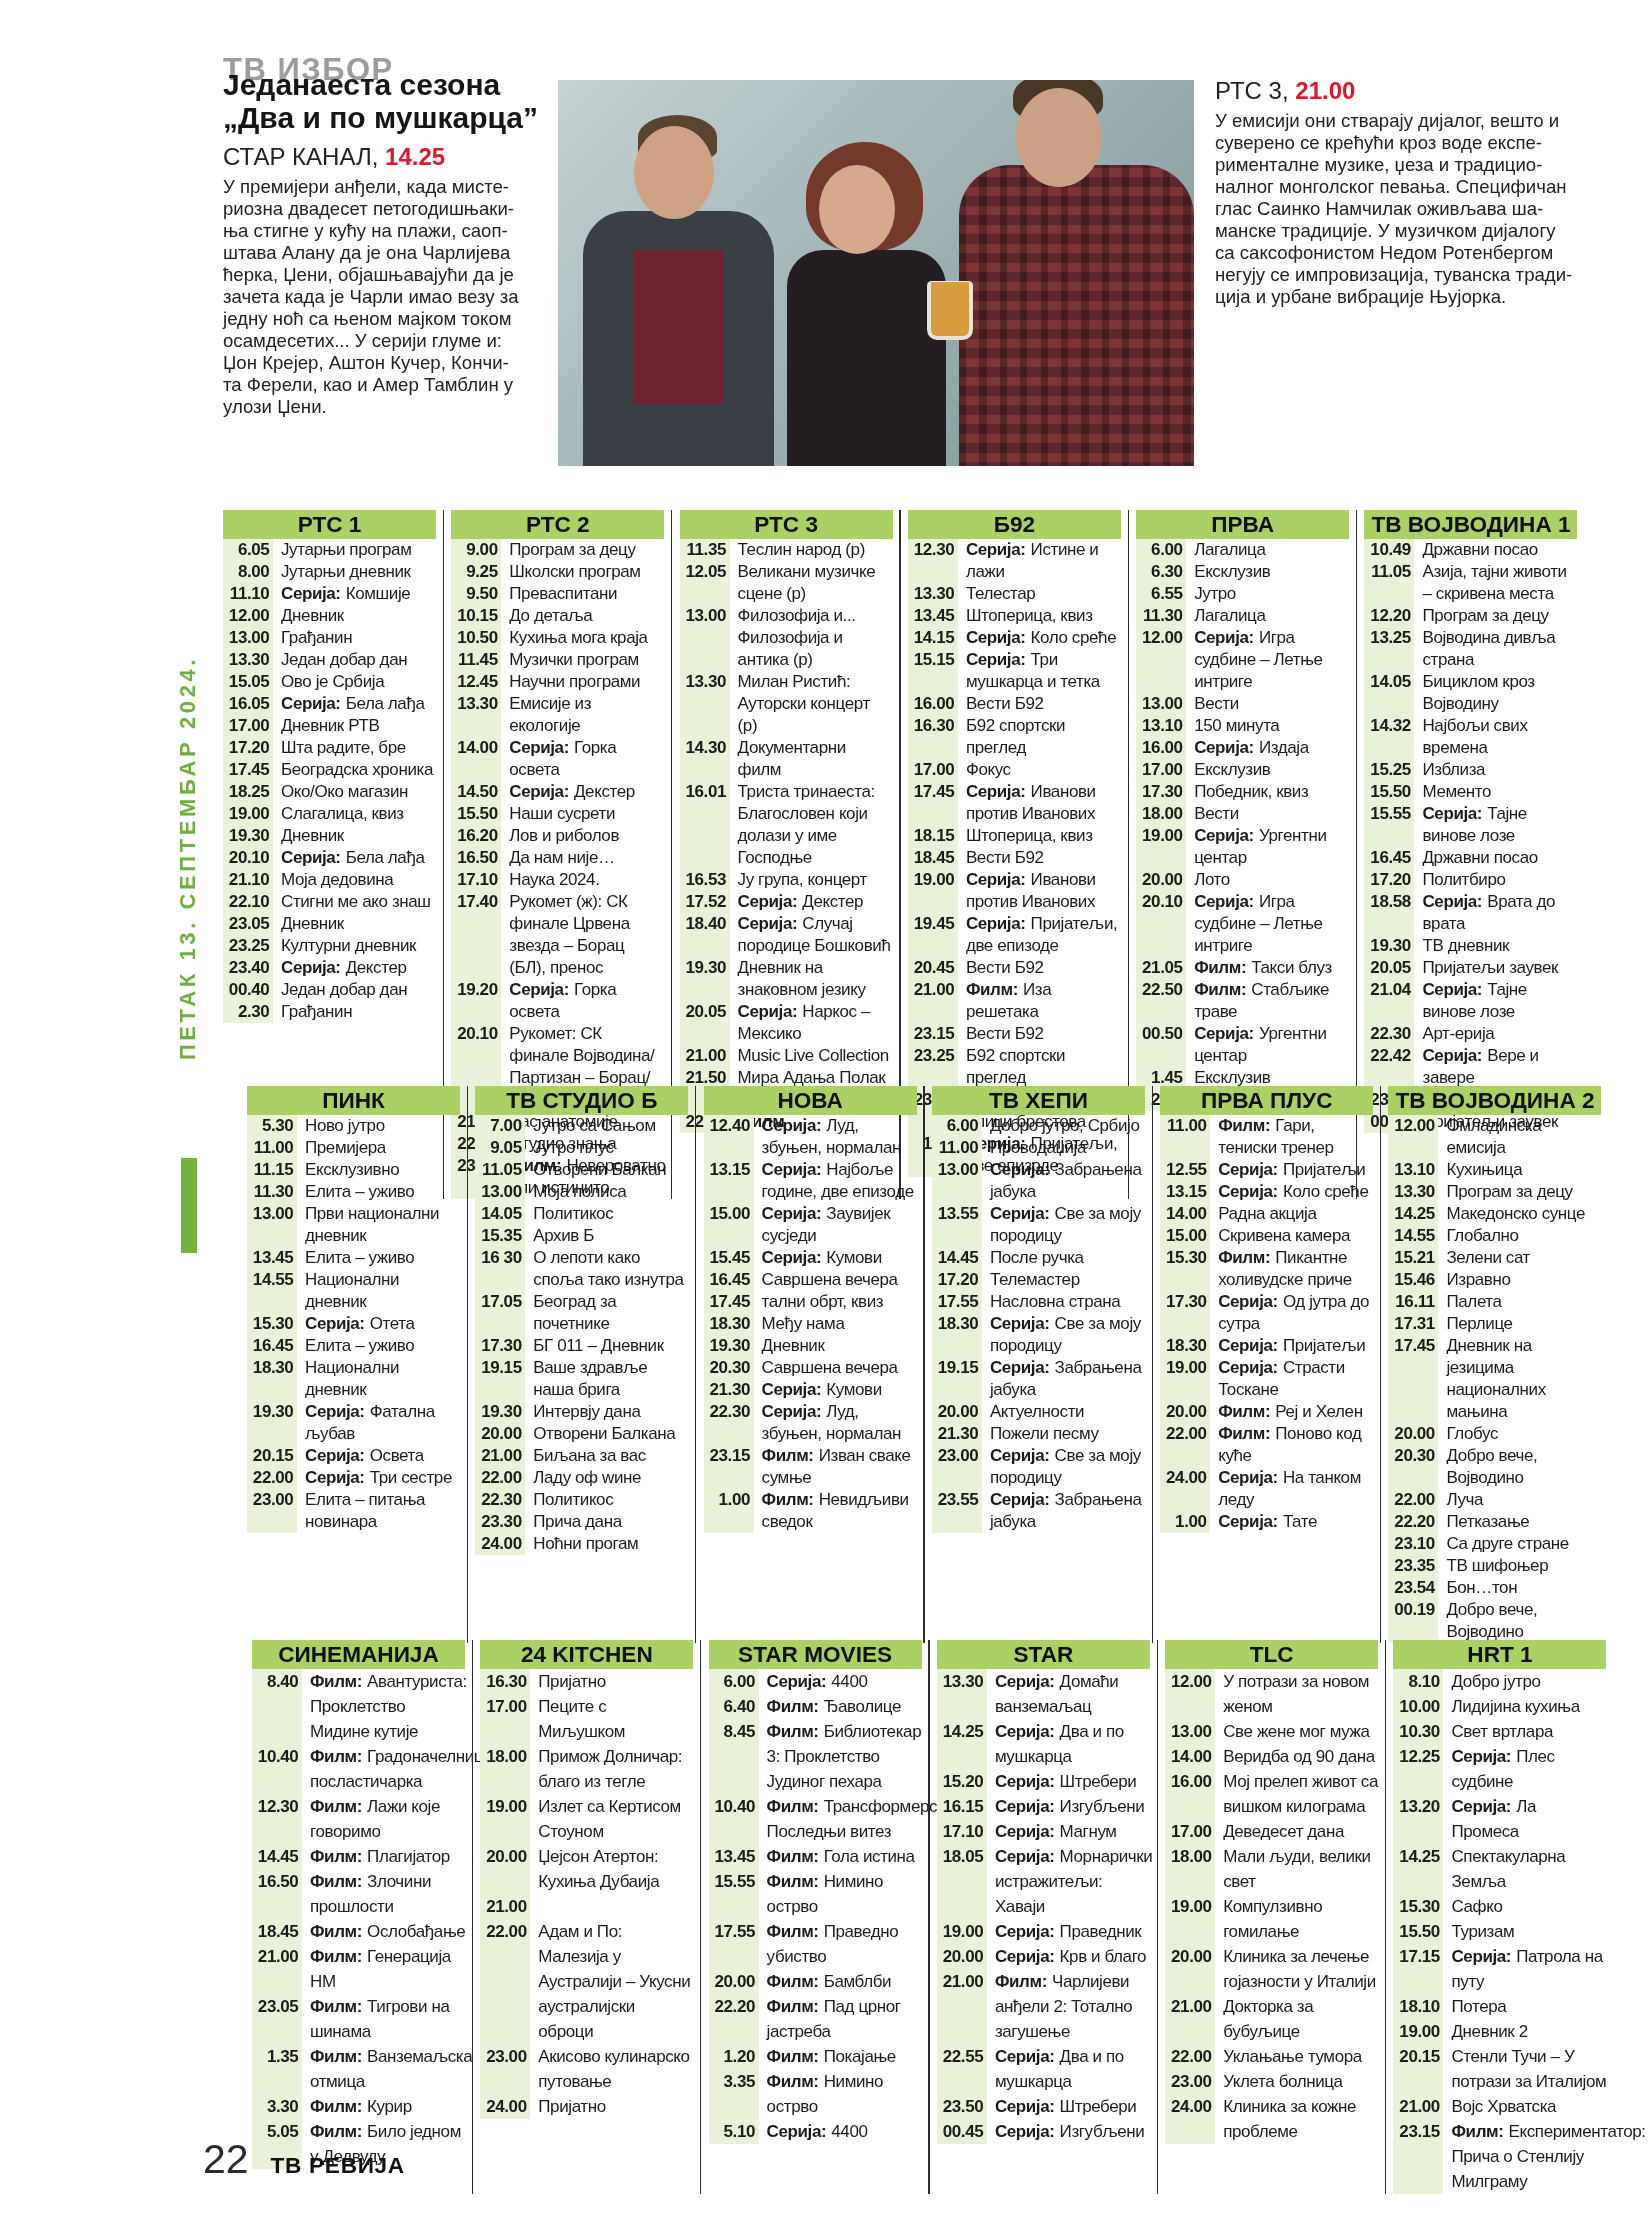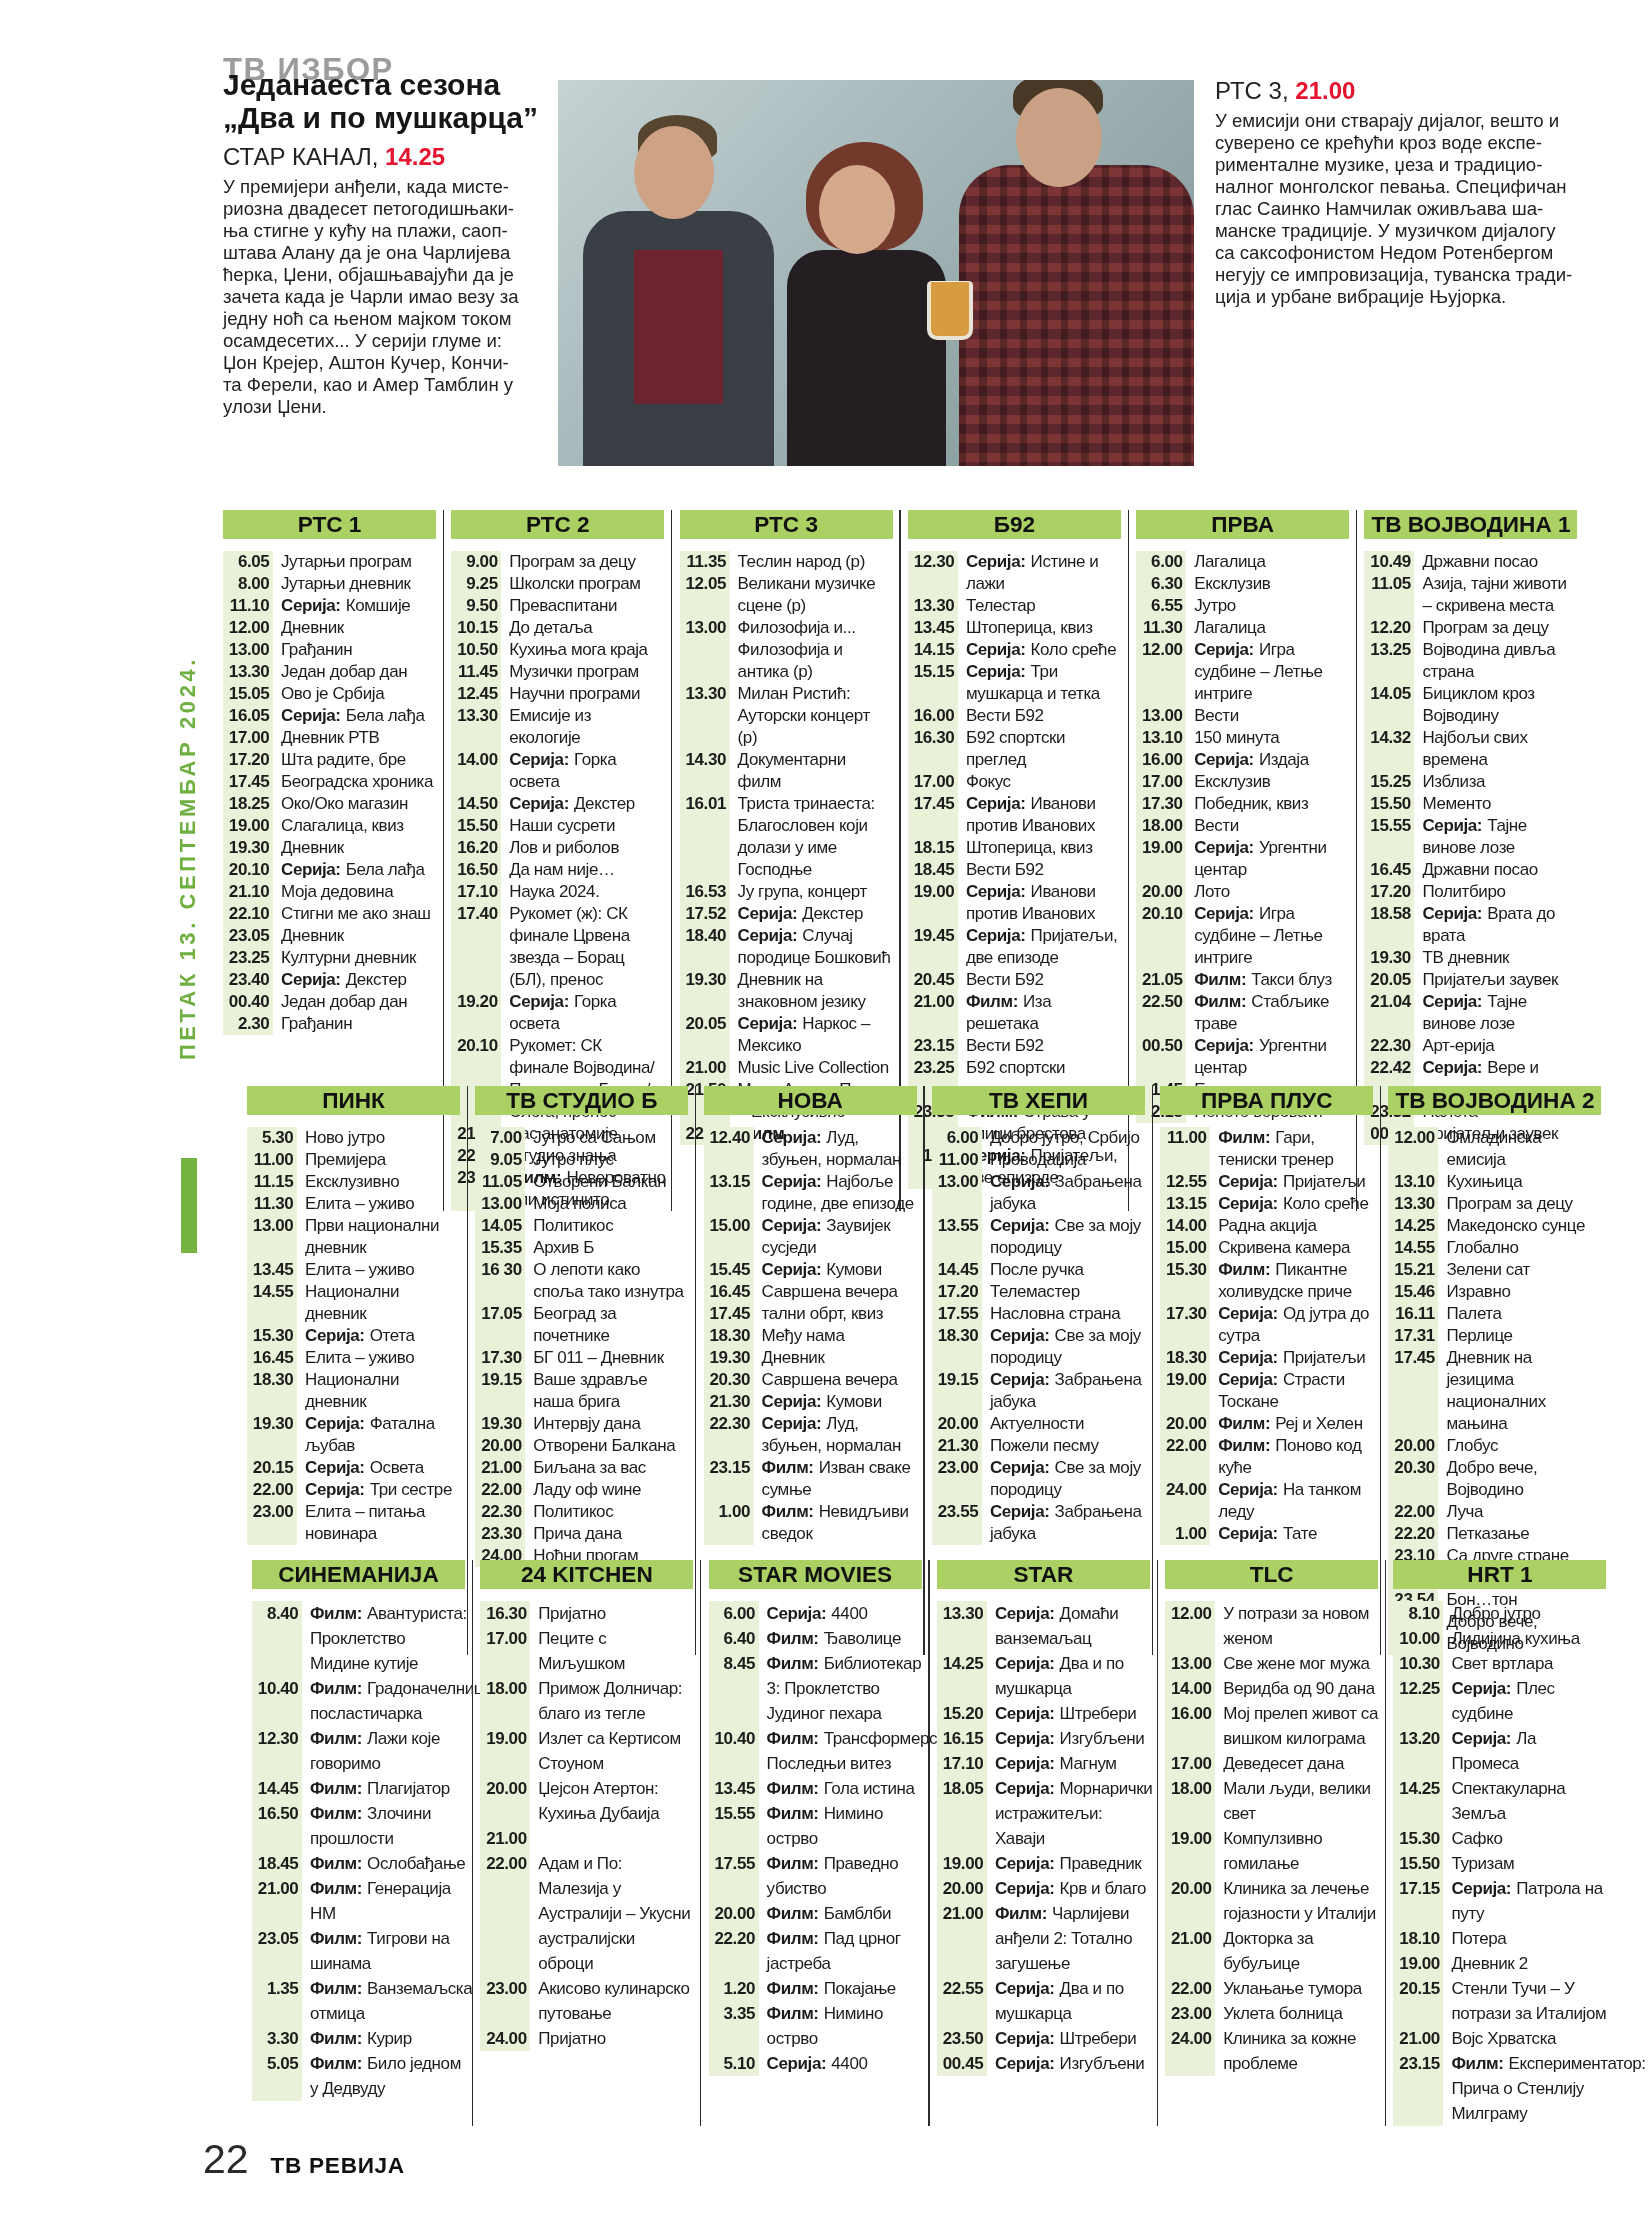--- a/index.html
+++ b/index.html
@@ -42,27 +42,27 @@
                 display:flex;align-items:center;justify-content:center;}
   .sidebar-date span{transform:rotate(-90deg);white-space:nowrap;font-weight:bold;
                      font-size:22px;letter-spacing:3.6px;color:#6faf3f;}
   .sidebar-block{position:absolute;left:181px;top:1158px;width:16px;height:95px;background:#76b440;}
 
   
   .section-row{position:absolute;left:223px;width:1354px;display:grid;
                grid-template-columns:repeat(6,213px);column-gap:15.3px;}
   .s1{top:510px;height:583px;}
   .s2{top:1086px;height:453px;padding-left:24px;}
-  .s3{top:1560px;height:519px;padding-left:29px;}
+  .s3{top:1640px;height:519px;padding-left:29px;}
   .channel-col{position:relative;}
   .channel-col + .channel-col::before{content:"";position:absolute;left:-8.7px;top:0;
                height:100%;width:1.5px;background:#2b2b2b;}
   .channel-header{background:#abd164;height:29px;display:flex;align-items:center;justify-content:center;
                   font-size:22.6px;font-weight:600;color:#111;}
-  .prog-list{margin-top:12px;}
+  .prog-list{margin-top:0;}
   .prog{display:flex;font-size:17px;line-height:22px;letter-spacing:-0.4px;}
   .s3 .prog{line-height:25px;}
   .prog-time{flex:0 0 50px;text-align:right;font-weight:bold;background:#e9f1d8;
              padding-right:3.6px;box-sizing:border-box;}
   .prog-text{flex:1;padding-left:8px;}
   .prog-tag{font-weight:bold;margin-right:5.1px;}
 
   
   .footer{position:absolute;left:203px;top:2136px;display:flex;align-items:baseline;gap:22px;}
   .page-num{font-size:41px;color:#2a2a2a;}

